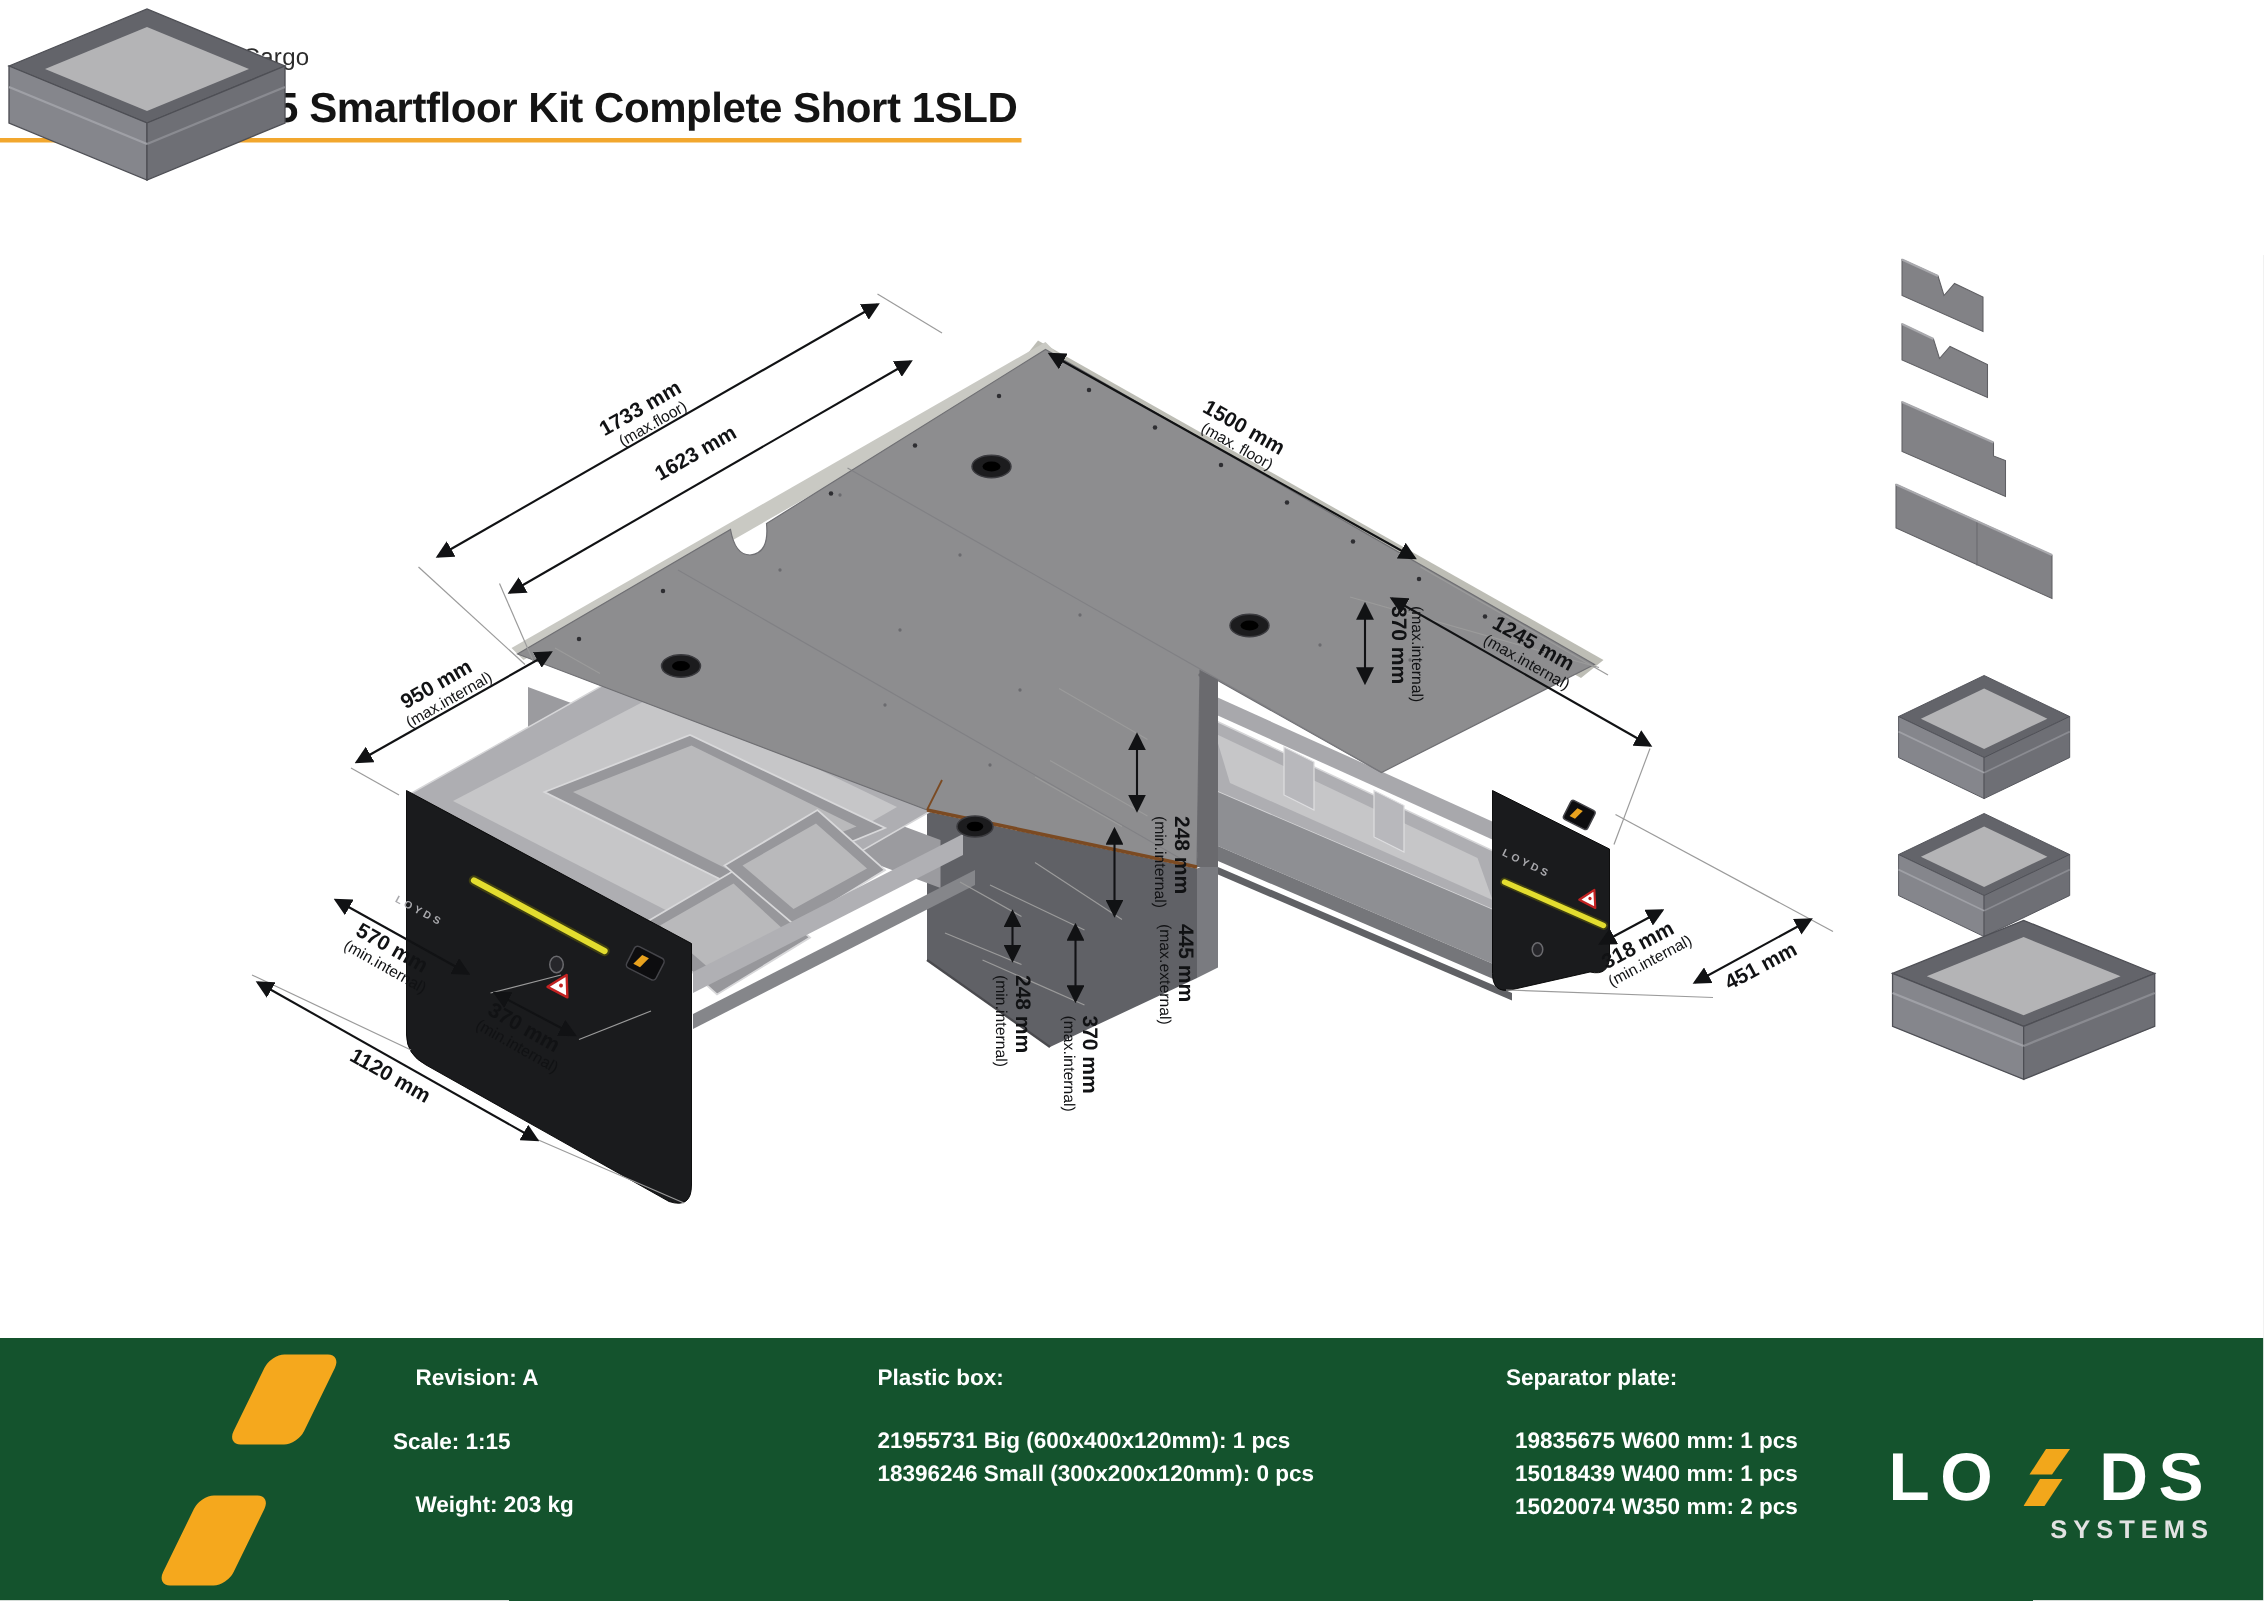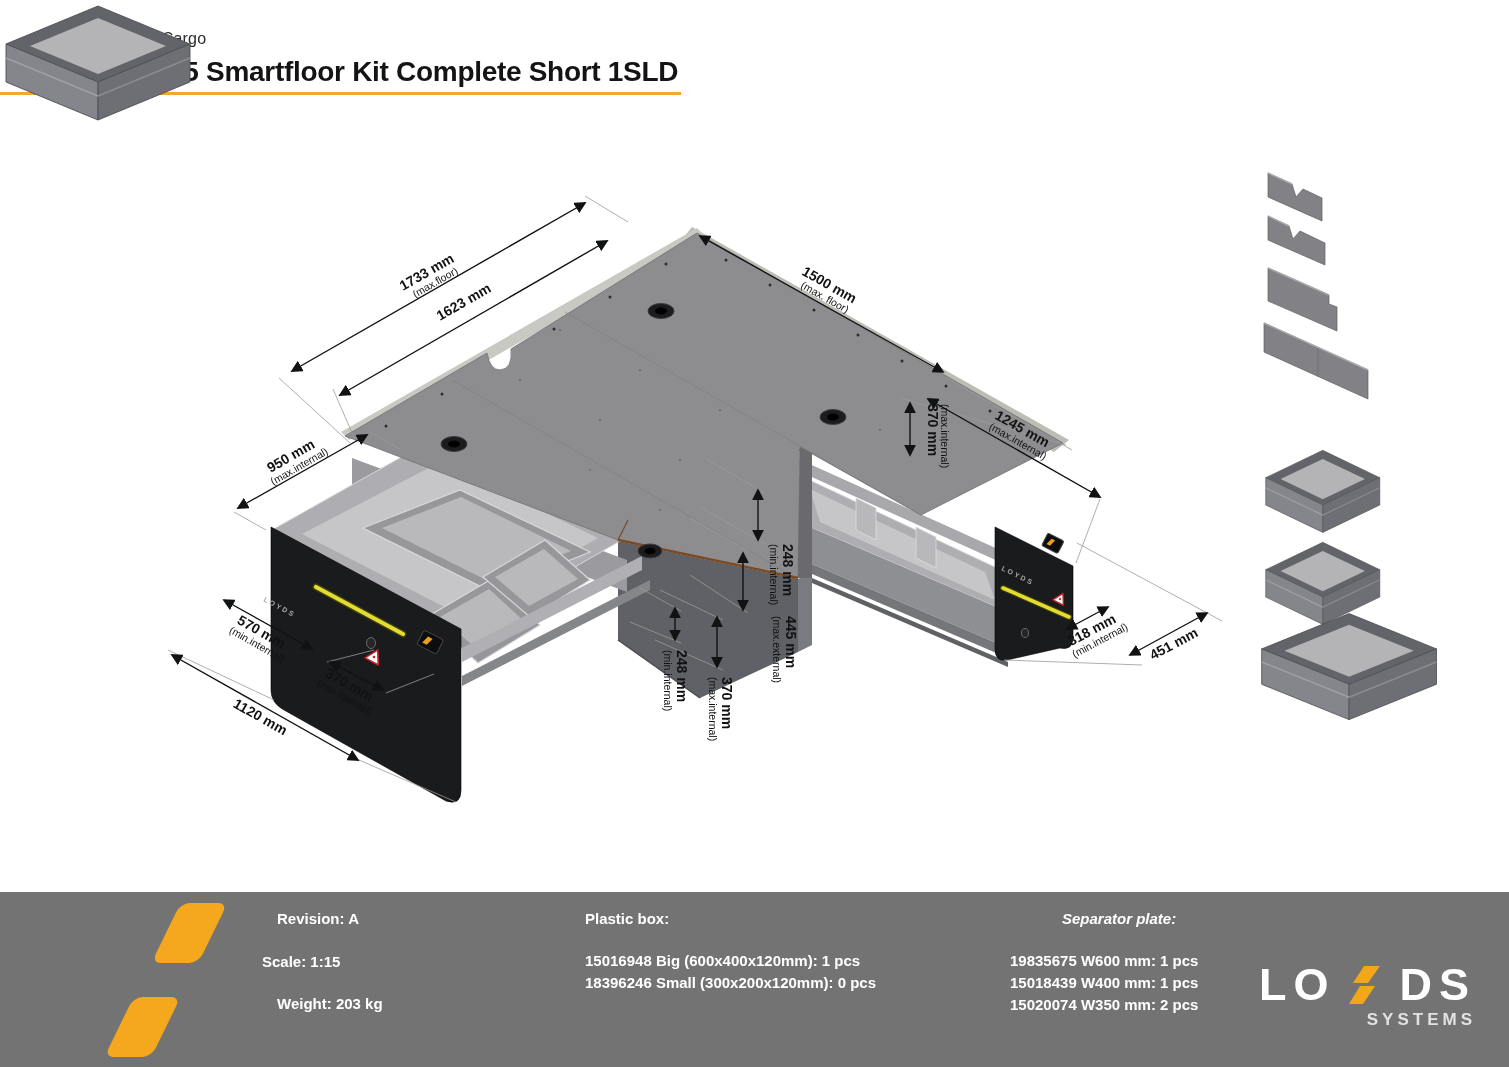--- a/index.html
+++ b/index.html
@@ -15,21 +15,21 @@
 
   
   #drawing { position:absolute; left:0; top:0; }
   .dim-line { stroke:#111214; stroke-width:1.4; fill:none; }
   .guide { stroke:#9b9b9b; stroke-width:0.8; fill:none; }
   .dv { font:bold 14px "Liberation Sans", sans-serif; fill:#111214; }
   .dn { font:10.5px "Liberation Sans", sans-serif; fill:#111214; }
   .brand-small { font:bold 7px "Liberation Sans", sans-serif; letter-spacing:2.2px; fill:#a9a9ad; }
 
   
-  #footer { position:absolute; left:0; top:892px; width:1509px; height:175px; background:#737373; color:#fff; }
+  #footer { position:absolute; left:0; top:892px; width:1509px; height:175px; background:#14532d; color:#fff; }
   .fslash { position:absolute; width:47px; height:60px; background:#F5A81D; border-radius:9px; transform:skewX(-26deg); }
   #fslash-1 { left:166px; top:11px; }
   #fslash-2 { left:119px; top:105px; }
   .fcell { position:absolute; font-size:15px; font-weight:bold; white-space:nowrap; }
   .fitems div { height:22px; }
   #logo { position:absolute; right:33px; top:70px; text-align:right; }
   #logo-word { display:flex; align-items:center; justify-content:flex-end;gap:16px; }
   .logo-txt { font-size:45px; font-weight:bold; letter-spacing:7px; color:#ffffff; line-height:1; }
   #logo-y { margin:0 2px 0 -2px; }
   #logo-sub { font-size:17px; font-weight:bold; letter-spacing:4px; color:#e2e2e2; margin-top:3px; }
@@ -352,25 +352,25 @@
   <div id="footer">
     <div class="fslash" id="fslash-1"></div>
     <div class="fslash" id="fslash-2"></div>
 
     <div class="fcell" style="left:277px; top:18px;">Revision: A</div>
     <div class="fcell" style="left:262px; top:61px;">Scale: 1:15</div>
     <div class="fcell" style="left:277px; top:103px;">Weight: 203 kg</div>
 
     <div class="fcell" style="left:585px; top:18px;">Plastic box:</div>
     <div class="fcell fitems" style="left:585px; top:60px;">
-      <div>15016948 Big (600x400x120mm): 1 pcs</div>
+      <div>21955731 Big (600x400x120mm): 1 pcs</div>
       <div>18396246 Small (300x200x120mm): 0 pcs</div>
     </div>
 
-    <div class="fcell" style="left:1062px; top:18px;font-style:italic;">Separator plate:</div>
+    <div class="fcell" style="left:1004px; top:18px;">Separator plate:</div>
     <div class="fcell fitems" style="left:1010px; top:60px;">
       <div>19835675 W600 mm: 1 pcs</div>
       <div>15018439 W400 mm: 1 pcs</div>
       <div>15020074 W350 mm: 2 pcs</div>
     </div>
 
     <div id="logo">
       <div id="logo-word">
         <span class="logo-txt">LO</span>
         <svg id="logo-y" width="32" height="38" viewBox="0 0 32 38">

